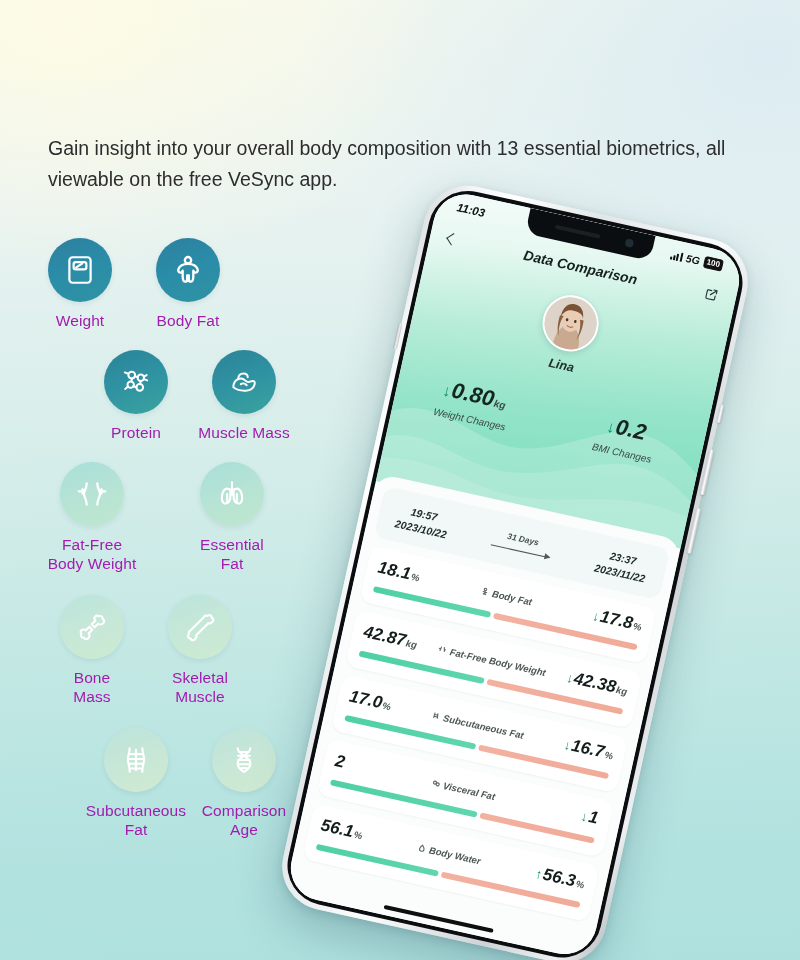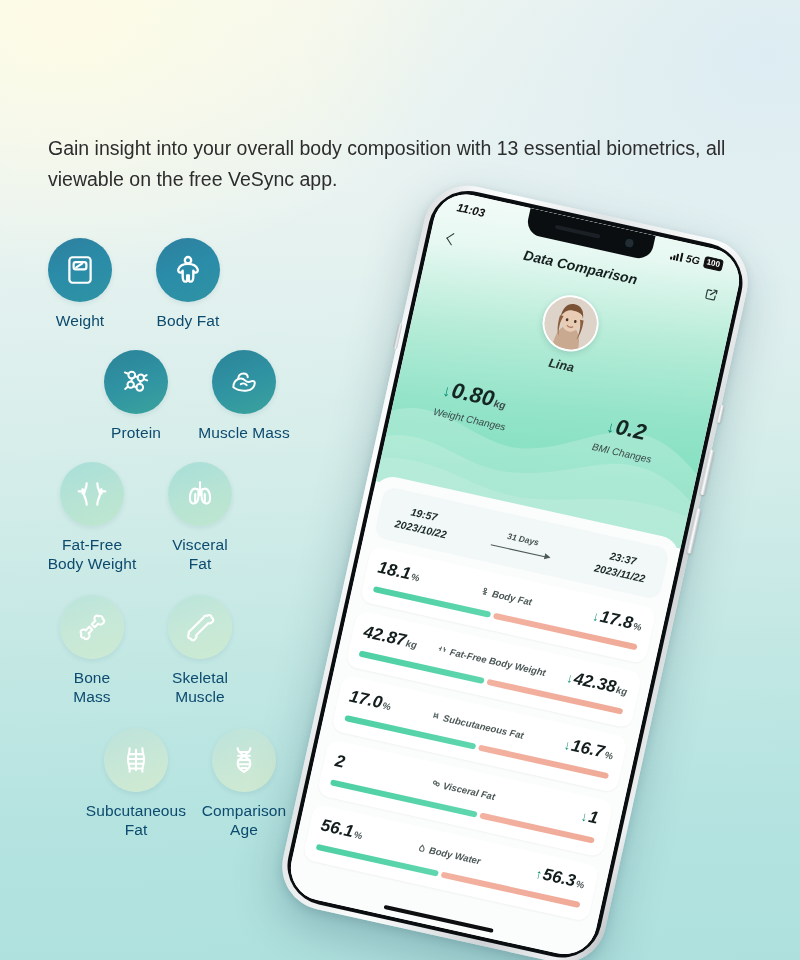--- a/index.html
+++ b/index.html
@@ -33,21 +33,21 @@
     width:108px; text-align:center;
   }
   .icon-bubble {
     width:64px; height:64px; border-radius:50%;
     display:flex; align-items:center; justify-content:center;
     box-shadow:0 2px 5px rgba(40,90,110,0.10);
   }
   .icon-bubble svg { width:34px; height:34px; display:block; }
   .icon-label {
     margin-top:9px; font-size:15.5px; line-height:19px;
-    color:#0c4a6e; font-weight:400; letter-spacing:0.1px;
+    color:#a21caf; font-weight:400; letter-spacing:0.1px;
   }
 
   
   .tier1 { background:linear-gradient(160deg,#2e7f9e 0%, #2a8ca8 45%, #2f93a4 100%); }
   .tier2 { background:linear-gradient(160deg,#2b8399 0%, #2f93a2 50%, #3ba39d 100%); }
   .tier3 { background:linear-gradient(160deg,#a8dfd9 0%, #b6e3d4 50%, #bfe7cf 100%); }
   .tier4 { background:linear-gradient(160deg,#bbe4dc 0%, #c6e8d7 50%, #cdead2 100%); }
   .tier5 { background:linear-gradient(160deg,#bde3dc 0%, #c8e7d6 55%, #d0ead1 100%); }
   .tier1 svg, .tier2 svg { stroke:#ffffff; }
   .tier3 svg, .tier4 svg, .tier5 svg { stroke:#ffffff; }
@@ -270,21 +270,21 @@
           <svg viewBox="0 0 32 32" fill="none" stroke-width="1.9" stroke-linecap="round" stroke-linejoin="round">
             <path d="M6 21 C6 17 8 14 11.5 13 C14 12.3 15.5 13 17 14.5 C18.6 16.1 20.5 16.5 22.5 15.5 C25 14.2 26.5 15.5 26 18 C25.4 21 23 23.5 19 24 C14 24.6 10 24 6 21 Z"></path>
             <path d="M10.5 13.2 C10.5 10 12.5 8 15.5 8 C18 8 19.5 9.5 19.5 11.5"></path>
             <path d="M13 18 C14.5 17 17 17 18.5 19"></path>
           </svg>
         </div>
         <div class="icon-label">Muscle Mass</div>
       </div>
     </div>
 
-    <div class="icon-row" style="padding-left:38px; margin-top:20px;">
+    <div class="icon-row" style="padding-left:38px; margin-top:20px;gap:32px;">
       <div class="icon-cell">
         <div class="icon-bubble tier3">
           <svg viewBox="0 0 32 32" fill="none" stroke-width="2.1" stroke-linecap="round" stroke-linejoin="round">
             <path d="M11 6 C11 11 8.5 13 8.5 16 C8.5 19 11 21 11 26"></path>
             <path d="M21 6 C21 11 23.5 13 23.5 16 C23.5 19 21 21 21 26"></path>
             <path d="M3.5 13.5 L9 13.5 M9 13.5 L7 11.5 M9 13.5 L7 15.5"></path>
             <path d="M28.5 13.5 L23 13.5 M23 13.5 L25 11.5 M23 13.5 L25 15.5"></path>
           </svg>
         </div>
         <div class="icon-label" style="white-space:pre-line">Fat-Free
@@ -292,21 +292,21 @@
       </div>
       <div class="icon-cell">
         <div class="icon-bubble tier3">
           <svg viewBox="0 0 32 32" fill="none" stroke-width="2" stroke-linecap="round" stroke-linejoin="round">
             <path d="M16 5 L16 17"></path>
             <path d="M13 11.5 C13 11.5 10.5 10 8.5 12.5 C6.5 15 6 20 7 23 C7.6 24.8 9.5 25.5 11.5 24.5 C13.5 23.5 14.5 21 14.5 18 L14.5 12.8 C14.5 11.8 13.8 11.3 13 11.5 Z"></path>
             <path d="M19 11.5 C19 11.5 21.5 10 23.5 12.5 C25.5 15 26 20 25 23 C24.4 24.8 22.5 25.5 20.5 24.5 C18.5 23.5 17.5 21 17.5 18 L17.5 12.8 C17.5 11.8 18.2 11.3 19 11.5 Z"></path>
             <path d="M11.5 16 L11.5 23 M20.5 16 L20.5 23"></path>
           </svg>
         </div>
-        <div class="icon-label" style="white-space:pre-line">Visceral
+        <div class="icon-label" style="white-space:pre-line">Essential
 Fat</div>
       </div>
     </div>
 
     <div class="icon-row" style="padding-left:38px; margin-top:22px;">
       <div class="icon-cell">
         <div class="icon-bubble tier4">
           <svg viewBox="0 0 32 32" fill="none" stroke-width="2" stroke-linecap="round" stroke-linejoin="round">
             <path d="M22.5 6 C24.5 5 26.5 6.5 26 8.5 C28 9 28 12 26 12.8 C25 14 23 14 22 12.8 L18.5 16.3 L15.7 13.5 L19.2 10 C18 9 18 7 19.2 6 C20 5 21.5 5.2 22.5 6 Z"></path>
             <path d="M13.5 15.7 L16.3 18.5 L12.8 22 C14 23 14 25 12.8 26 C12 28 9 28 8.5 26 C6.5 26.5 5 24.5 6 22.5 C5.2 21.5 5 20 6 19.2 C7 18 9 18 10 19.2 Z"></path>

